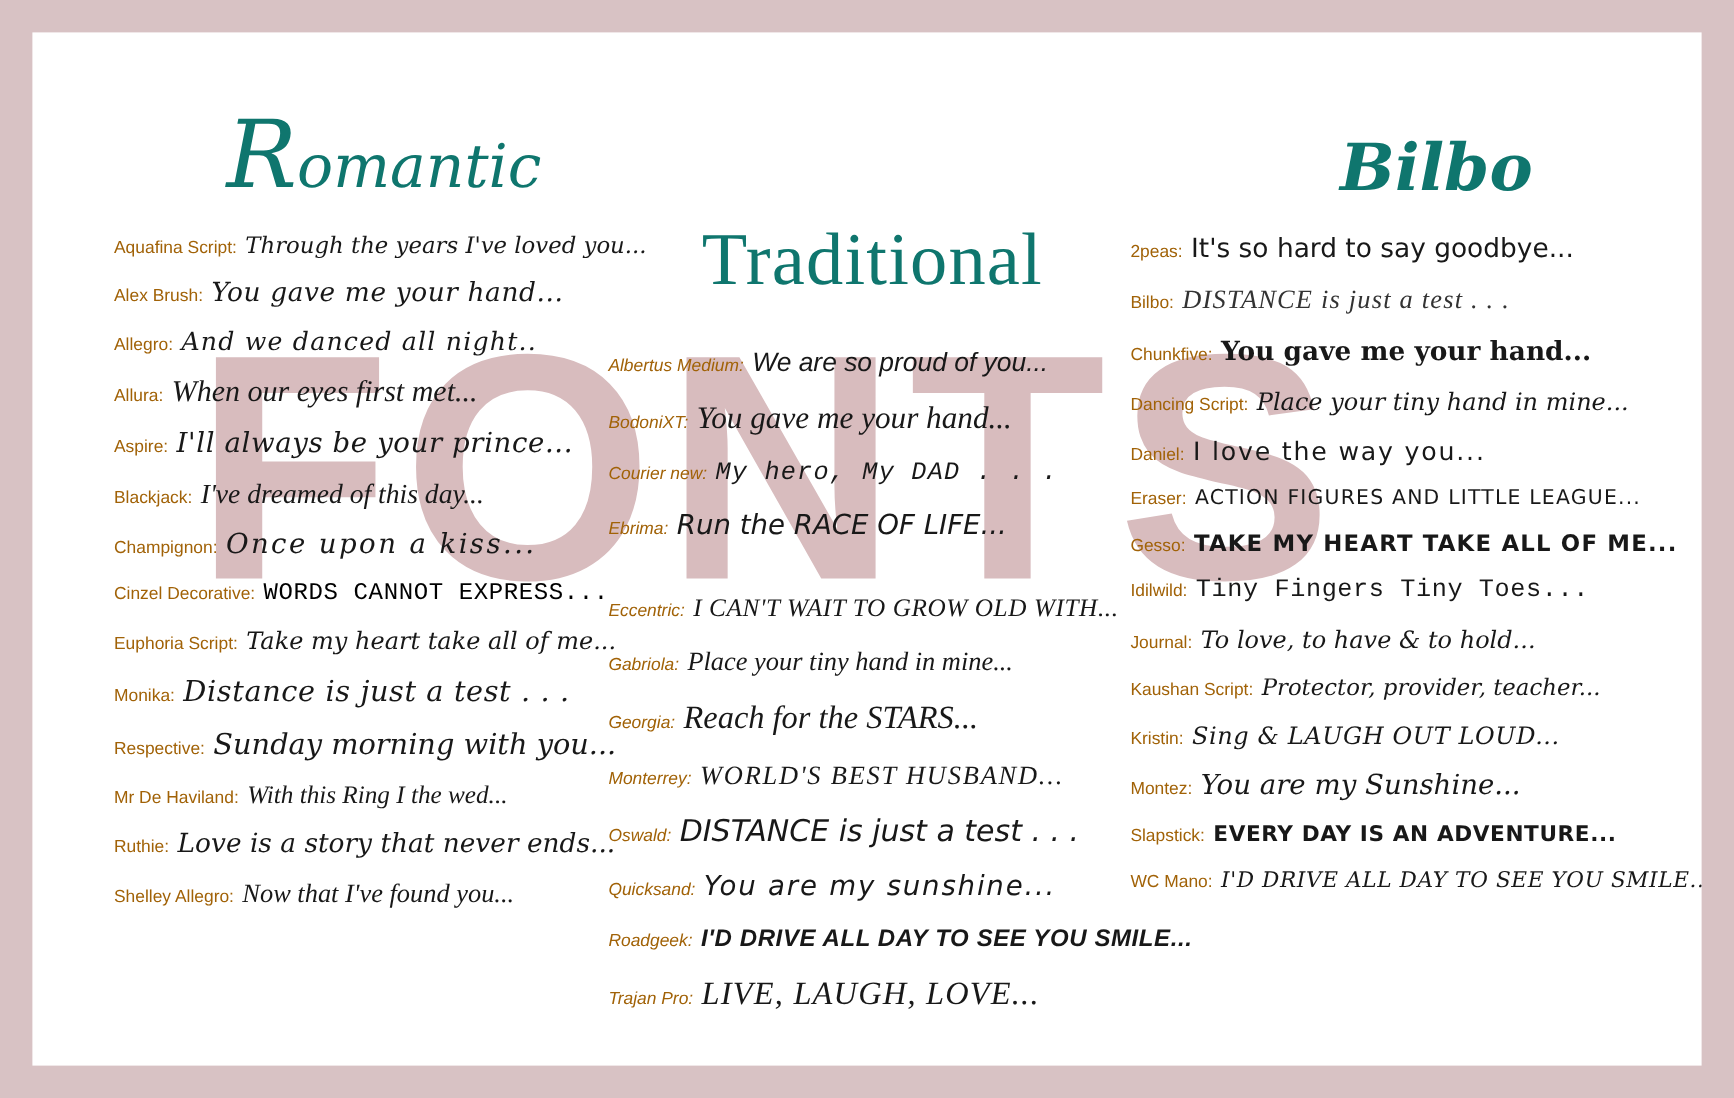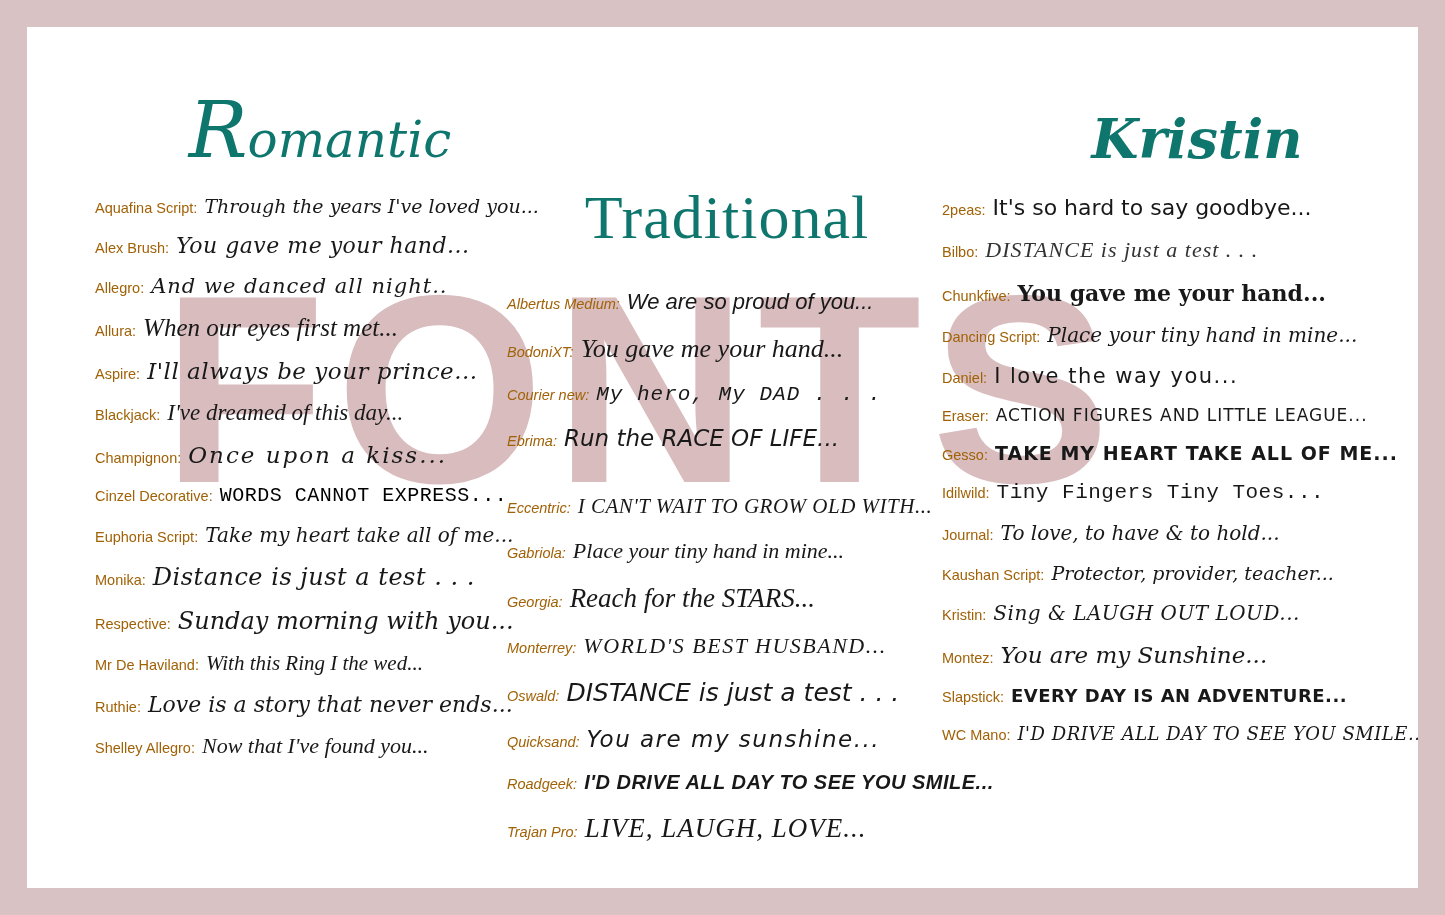--- a/index.html
+++ b/index.html
@@ -272,21 +272,21 @@
           <span class="sample">I'D DRIVE ALL DAY TO SEE YOU SMILE...</span>
         </div>
         <div class="row" id="t11">
           <span class="fname">Trajan Pro:</span>
           <span class="sample">LIVE, LAUGH, LOVE...</span>
         </div>
       </div>
     </div>
 
     <div class="column" id="col-casual">
-      <div class="col-title" id="title-casual">Kristin</div>
+      <div class="col-title" id="title-casual">Bilbo</div>
       <div class="rows">
         <div class="row" id="c0">
           <span class="fname">2peas:</span>
           <span class="sample">It's so hard to say goodbye...</span>
         </div>
         <div class="row" id="c1">
           <span class="fname">Bilbo:</span>
           <span class="sample">DISTANCE is just a test . . .</span>
         </div>
         <div class="row" id="c2">

